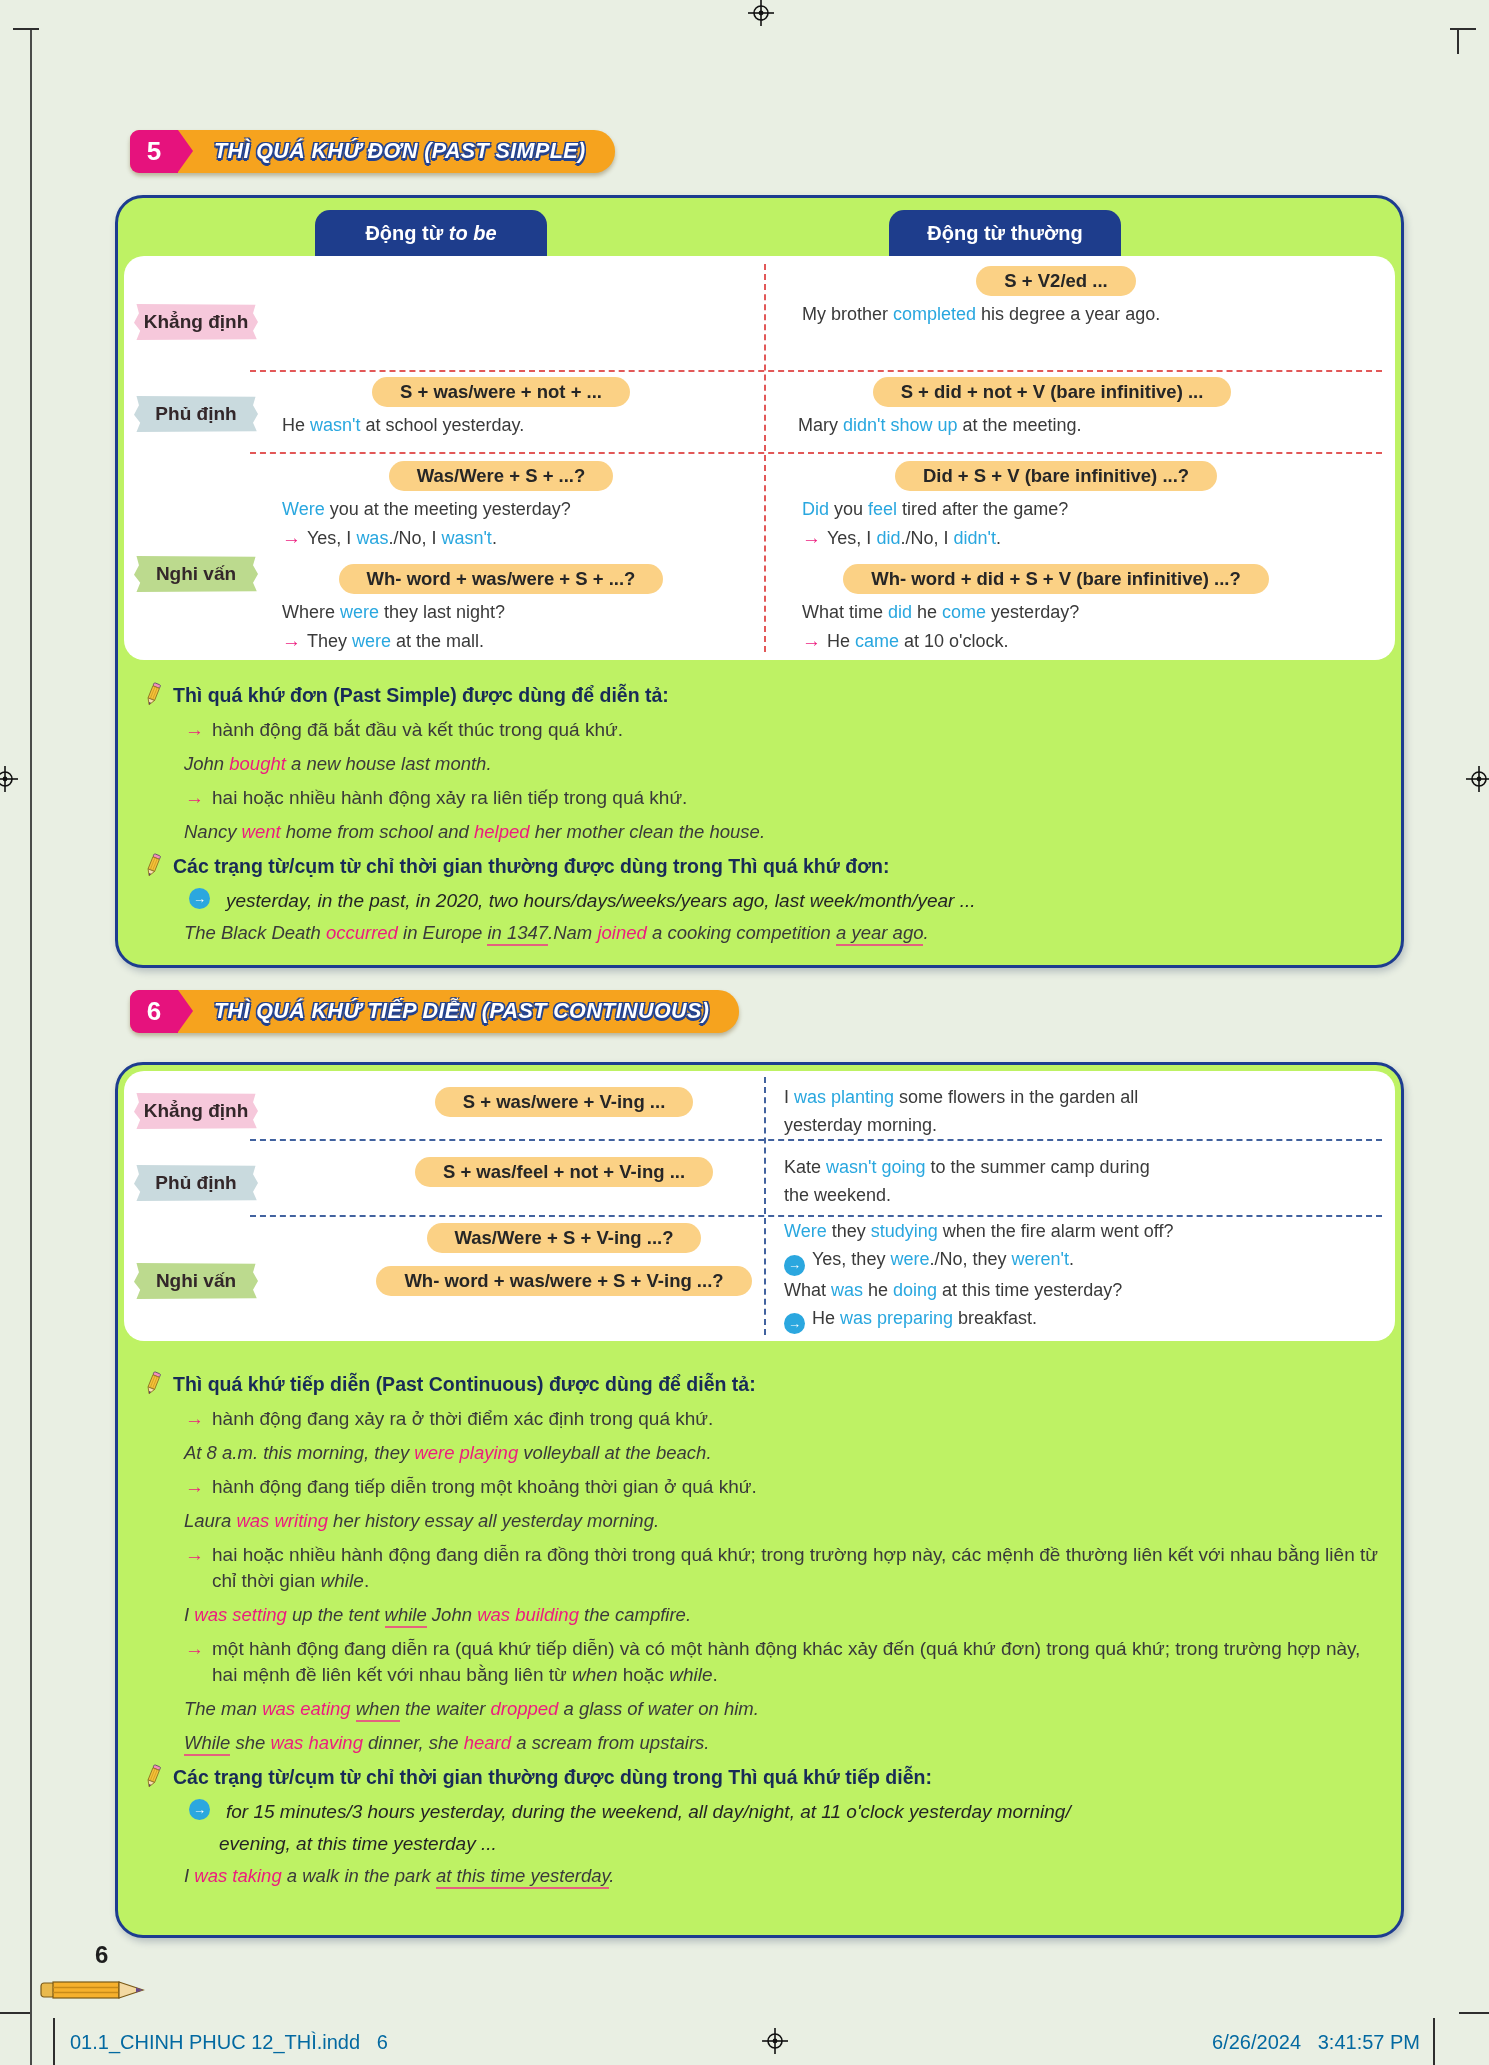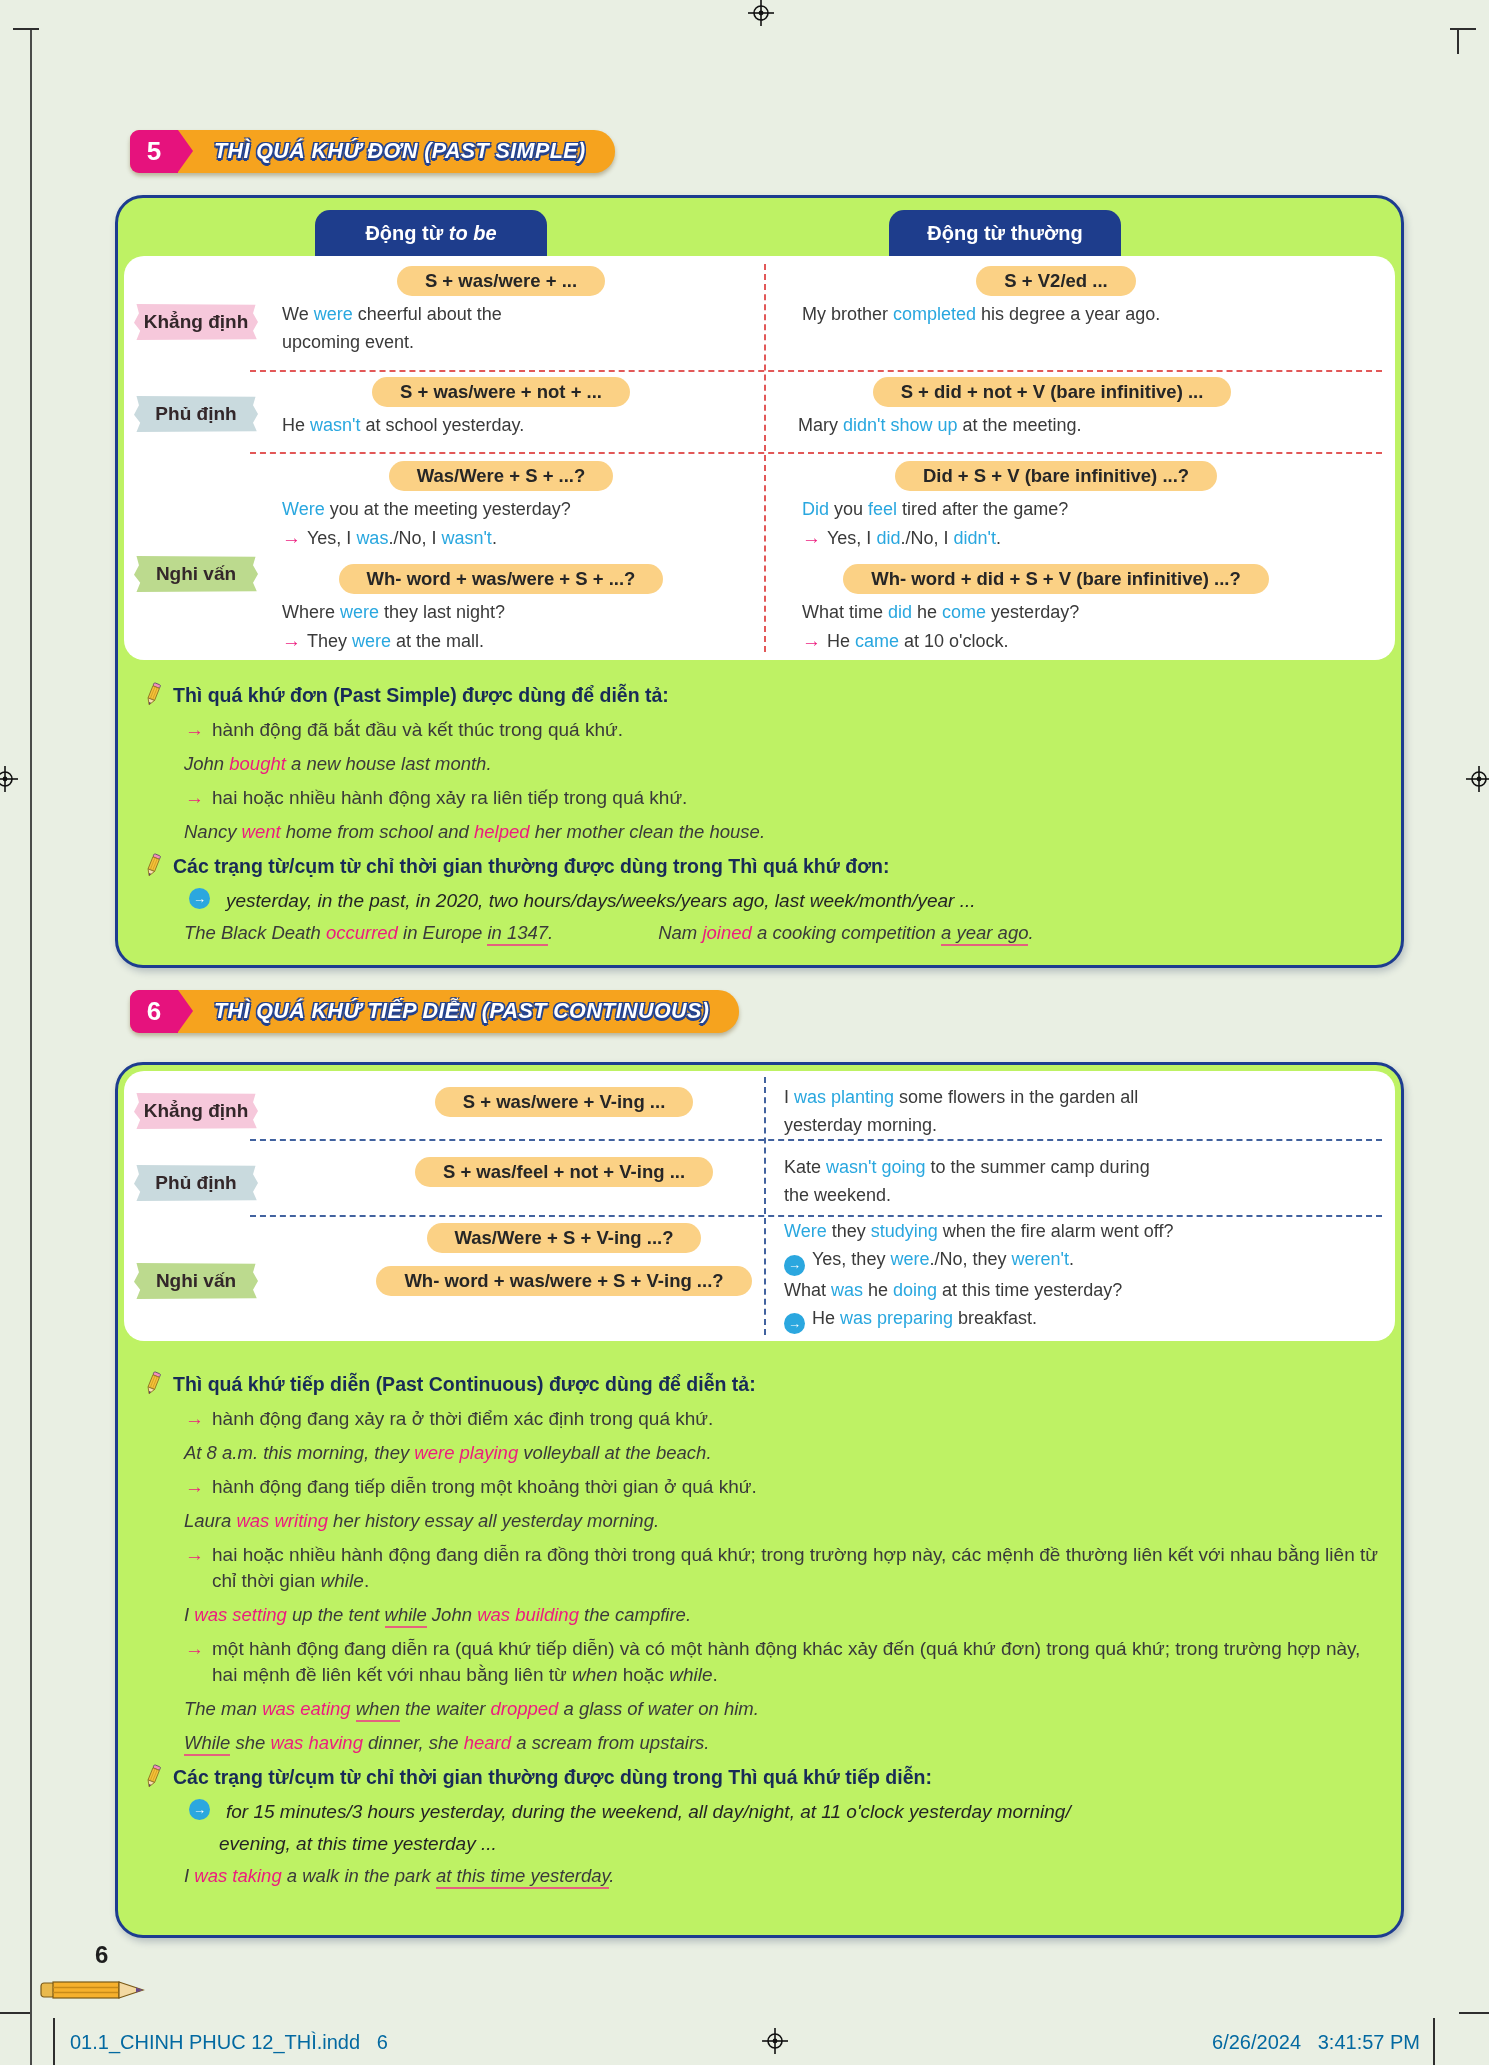--- a/index.html
+++ b/index.html
@@ -57,21 +57,21 @@
   .notes{position:absolute;}
   .nhead{display:flex;align-items:flex-start;gap:10px;font-weight:bold;font-size:19.5px;
       color:#182b57;margin-bottom:9px;}
   .nhead.mt{margin-top:10px;}
   .nhead svg{flex:none;margin-top:-2px;}
   .nb{display:flex;gap:8px;margin-left:42px;font-size:19px;line-height:26px;color:#3a3a3a;margin-bottom:8px;}
   .nb .arrow{color:#ec1d7e;font-weight:bold;flex:none;}
   .nex{margin-left:41px;font-size:18.5px;line-height:26px;color:#3a3a3a;margin-bottom:8px;font-style:italic;}
   .advrow{display:flex;gap:9px;margin-left:46px;font-size:19px;line-height:26px;color:#242424;margin-bottom:6px;}
   .adv2{margin-left:76px;font-size:19px;line-height:26px;color:#242424;margin-bottom:6px;}
-  .exflex{display:flex;gap:105px;align-items:center;}
+  .exflex{display:flex;align-items:center;}
   
   .pagenum{position:absolute;font-weight:bold;font-size:24px;color:#1e1e1e;}
   .ftext{position:absolute;font-size:20px;color:#0369a1;white-space:pre;}
 </style>
 </head>
 <body>
 
 <div class="page">
 
   <div class="regmark" style="left:748px;top:0px">
@@ -128,25 +128,20 @@
 
     <div class="twrap" style="left:6px;top:58px;width:1271px;height:404px">
       <div class="vdash" style="left:640px;top:8px;height:388px"></div>
       <div class="hdash" style="left:126px;top:114px;width:1132px"></div>
       <div class="hdash" style="left:126px;top:196px;width:1132px"></div>
 
       <div class="tape pink" style="left:10px;top:48px">Khẳng định</div>
       <div class="tape gray" style="left:10px;top:140px">Phủ định</div>
       <div class="tape green" style="left:10px;top:300px">Nghi vấn</div>
 
-      <div class="cell" style="left:132px;top:10px;width:490px">
-        <div class="fpill">S + was/were + ...</div>
-        <div class="exline"><span>We </span><span class="c-blue">were</span><span> cheerful about the</span></div>
-        <div class="exline"><span>upcoming event.</span></div>
-      </div>
 
       <div class="cell" style="left:652px;top:10px;width:560px">
         <div class="fpill">S + V2/ed ...</div>
         <div class="exline"><span>My brother </span><span class="c-blue">completed</span><span> his degree a year ago.</span></div>
       </div>
 
       <div class="cell" style="left:132px;top:121px;width:490px">
         <div class="fpill">S + was/were + not + ...</div>
         <div class="exline"><span>He </span><span class="c-blue">wasn't</span><span> at school yesterday.</span></div>
       </div>

